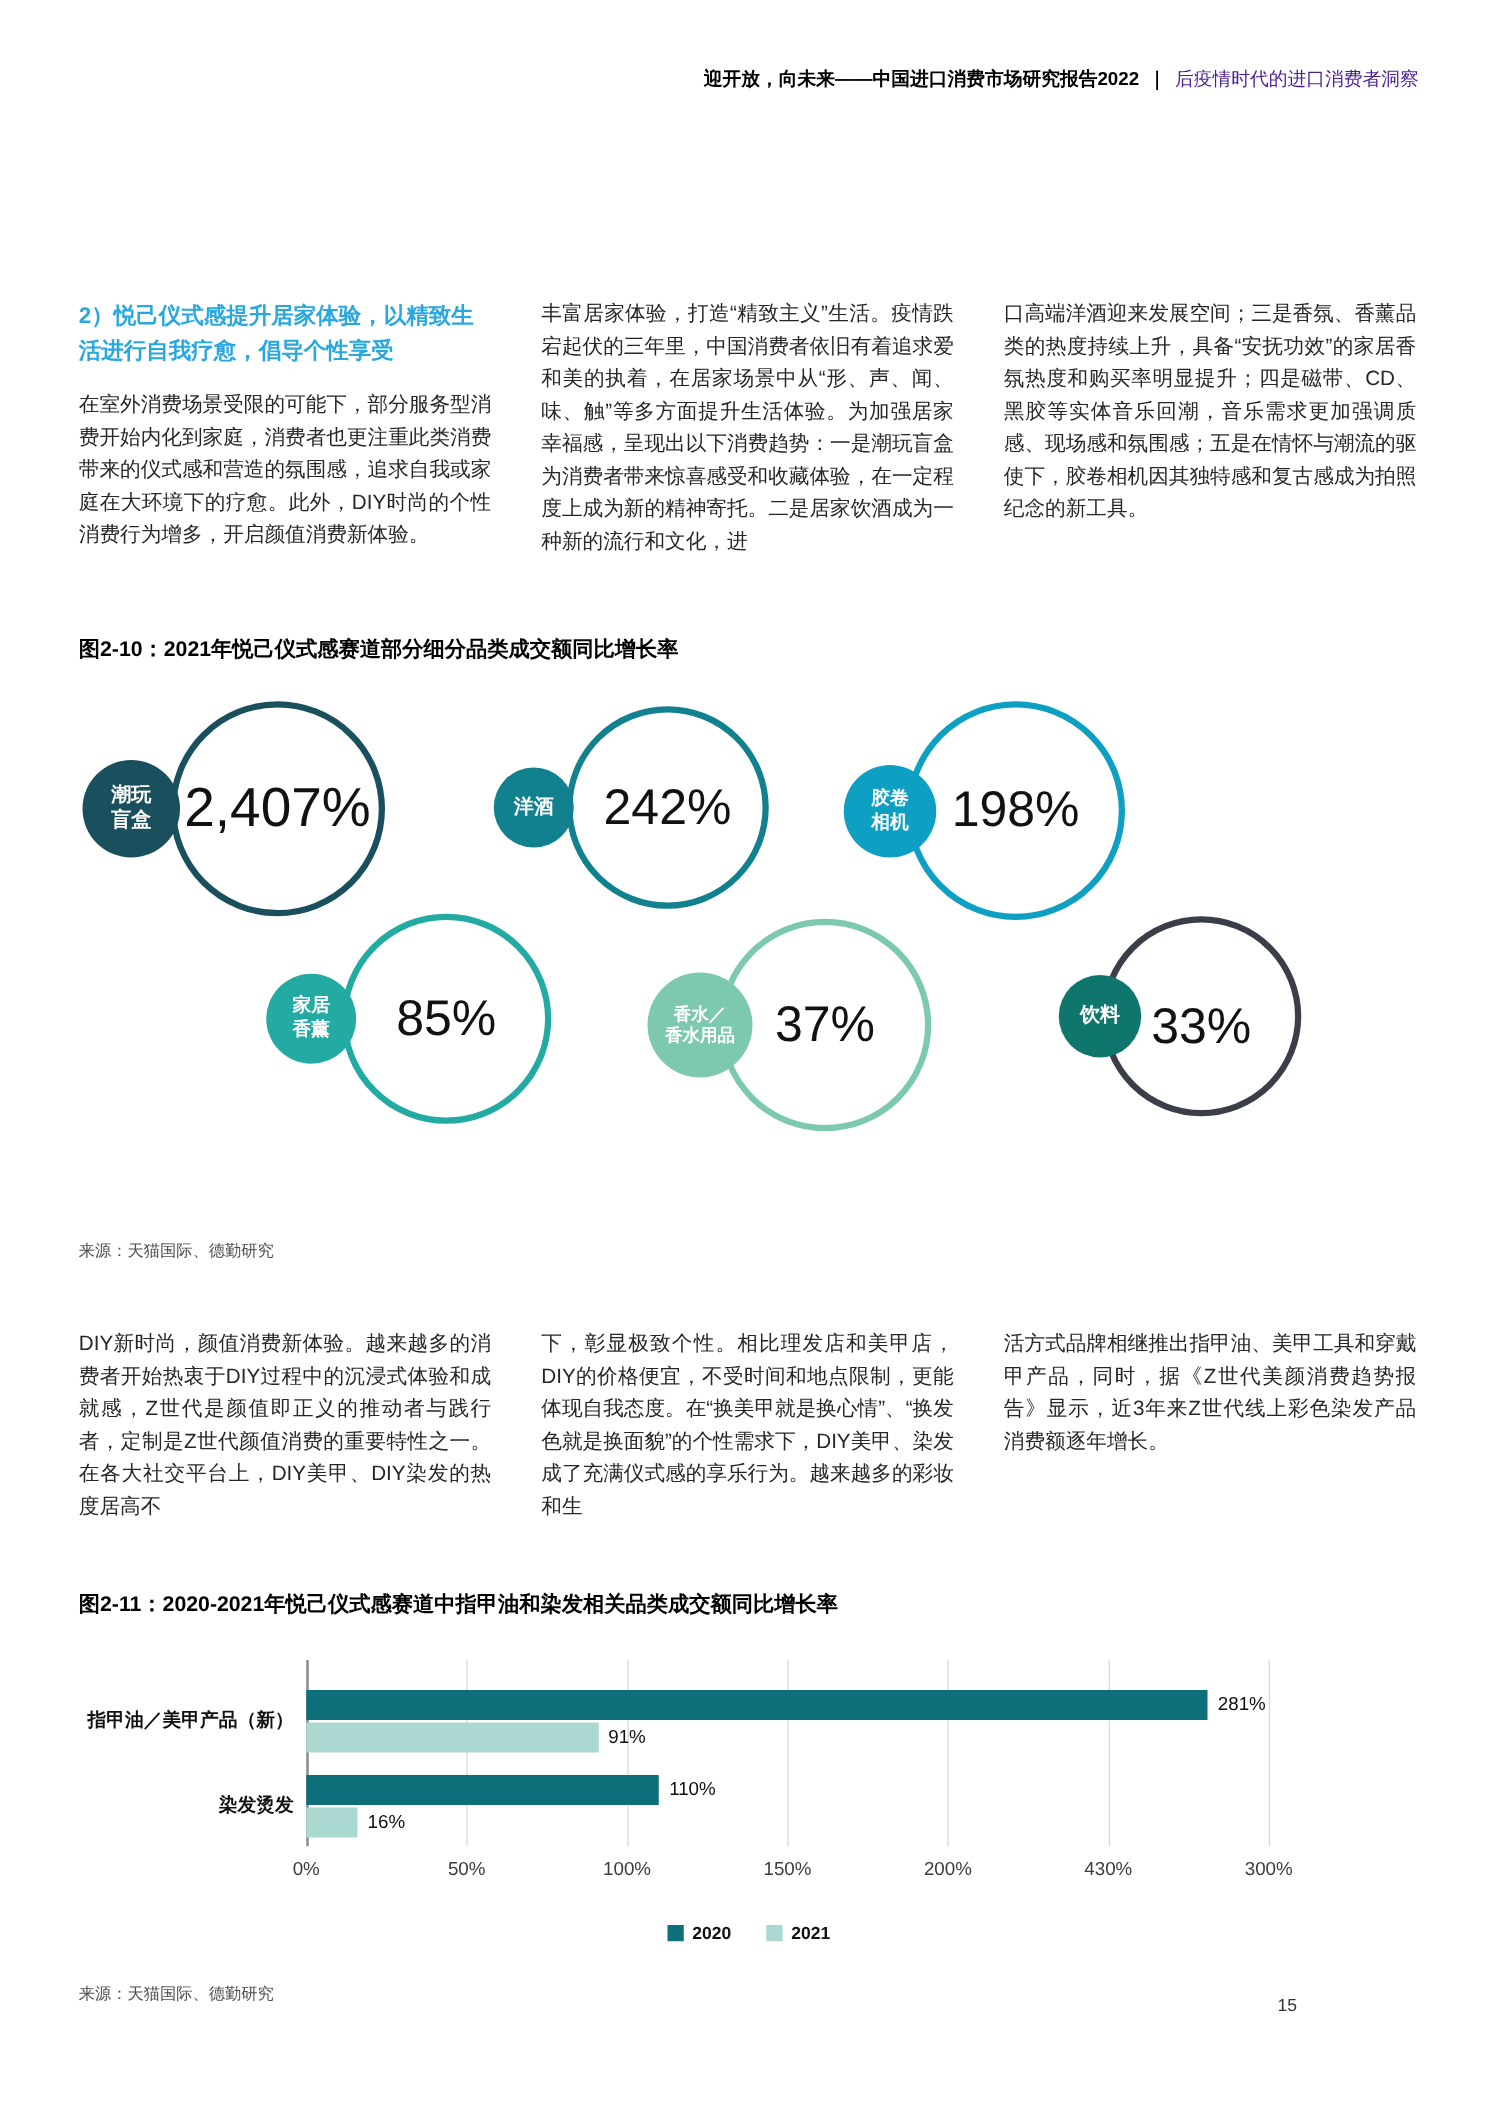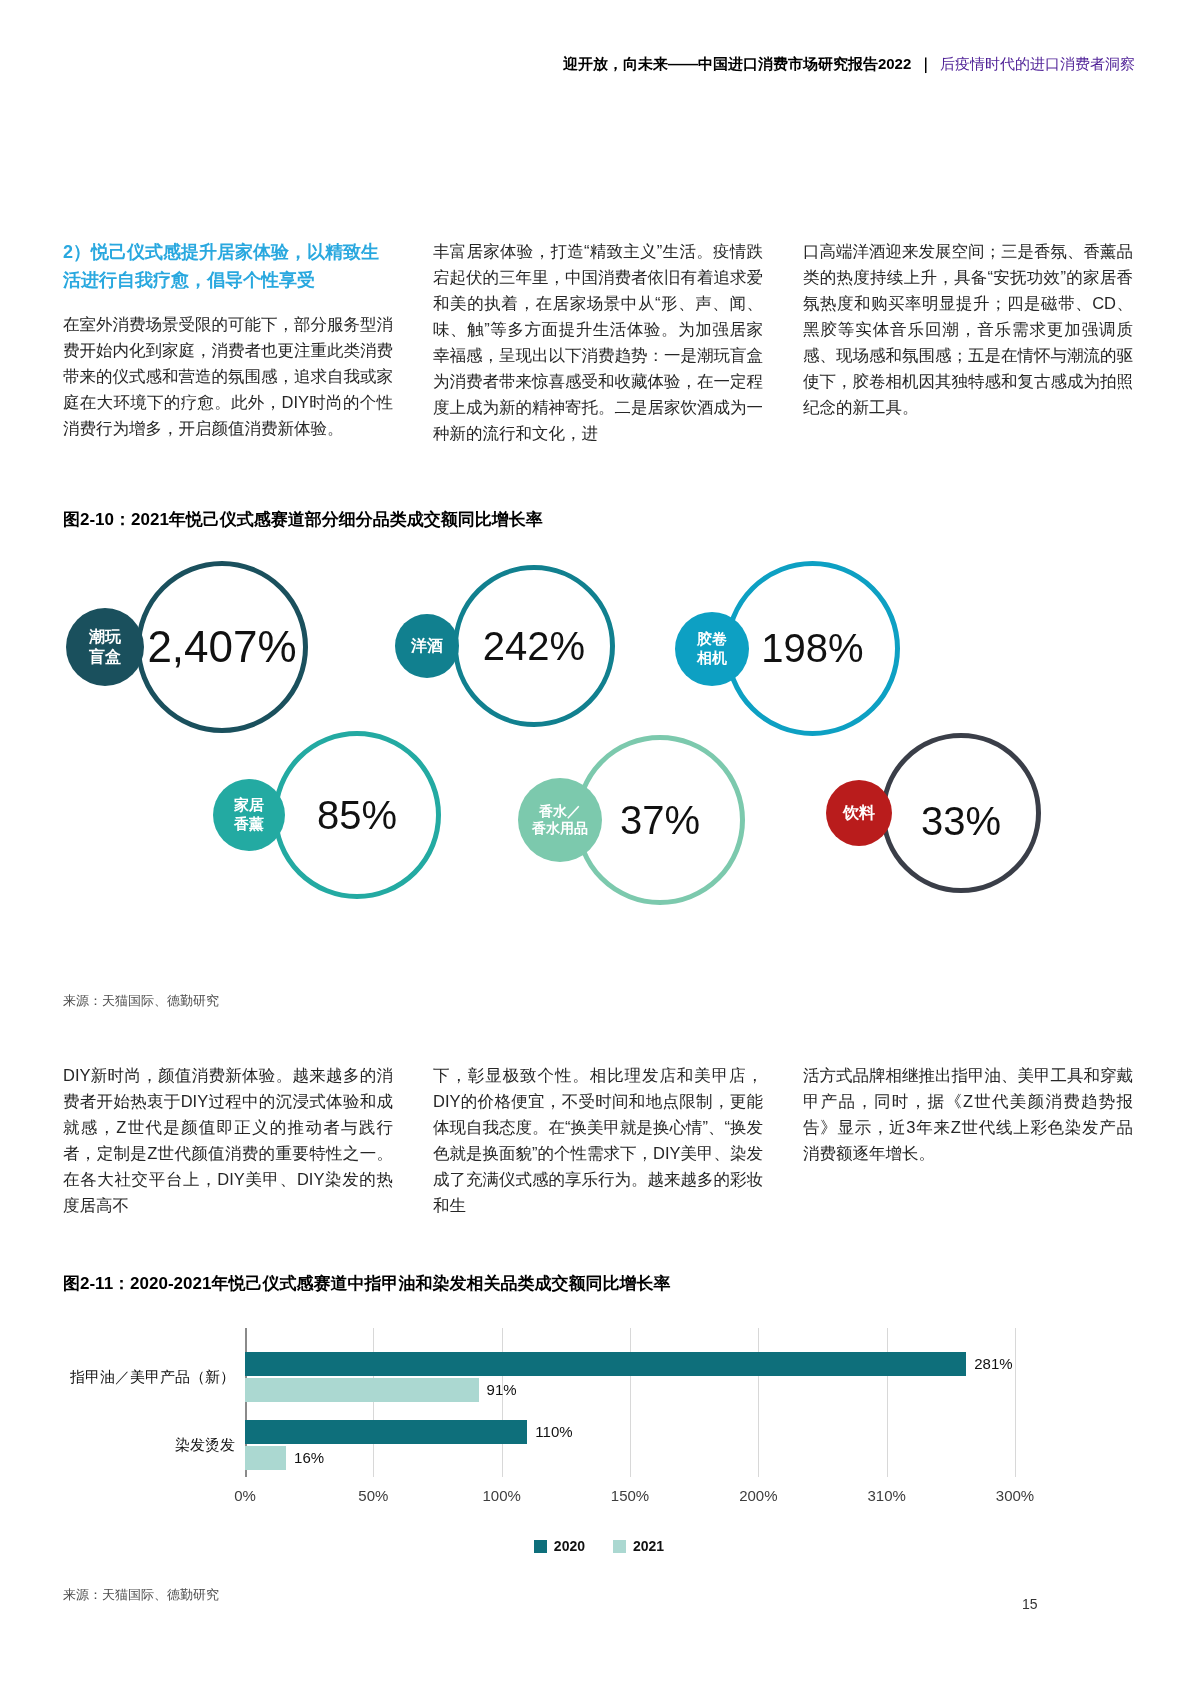--- a/index.html
+++ b/index.html
@@ -36,21 +36,21 @@
   .badge{position:absolute;border-radius:50%;color:#fff;display:flex;align-items:center;justify-content:center;
          text-align:center;font-weight:bold;white-space:pre-line;line-height:1.25}
 
   
   .bar-canvas{position:absolute;left:63px;top:1320px;width:1072px;height:252px}
   .gridline{position:absolute;width:1px;background:#d8d8d8}
   .axisline{position:absolute;width:2px;background:#8a8a8a}
   .bar{position:absolute}
   .bar-label{position:absolute;font-size:15px;color:#111;white-space:nowrap}
   .tick{position:absolute;width:64px;text-align:center;font-size:15px;color:#3d3d3d}
-  .cat-label{position:absolute;left:0;width:172px;text-align:right;font-weight:normal;font-size:15px;color:#111;line-height:20px}
+  .cat-label{position:absolute;left:0;width:172px;text-align:right;font-weight:bold;font-size:15px;color:#111;line-height:20px}
   .legend{position:absolute;left:0;top:218px;width:100%;display:flex;justify-content:center;gap:28px;
           font-size:14px;font-weight:bold;color:#111}
   .legend-item{display:flex;align-items:center;gap:7px}
   .swatch{width:13px;height:13px;display:inline-block}
 
   .pagenum{position:absolute;left:1022px;top:1596px;font-size:14px;color:#333}
 </style>
 </head>
 <body>
 
@@ -95,21 +95,21 @@
       <div class="badge" style="left: 150px; top: 234px; width: 72px; height: 72px; background: rgb(35, 170, 162); font-size: 15px;">家居
 香薰</div>
       <div class="ring" style="left: 512px; top: 190px; width: 170px; height: 170px; border-color: rgb(124, 201, 173);">
         <div class="circle-value" style="font-size: 40px;">37%</div>
       </div>
       <div class="badge" style="left: 455px; top: 233px; width: 84px; height: 84px; background: rgb(124, 201, 173); font-size: 14px;">香水／
 香水用品</div>
       <div class="ring" style="left: 818px; top: 188px; width: 160px; height: 160px; border-color: rgb(58, 62, 72);">
         <div class="circle-value" style="font-size: 40px; margin-top: 16px;">33%</div>
       </div>
-      <div class="badge" style="left: 763px; top: 235px; width: 66px; height: 66px; background: #b91c1c; font-size: 16px;">饮料</div>
+      <div class="badge" style="left: 784px; top: 235px; width: 66px; height: 66px; background: #0f766e; font-size: 16px;">饮料</div>
     </div>
   <div class="source s1">来源：天猫国际、德勤研究</div>
 
   <div class="cols block2">
     <div class="col">
       <p>DIY新时尚，颜值消费新体验。越来越多的消费者开始热衷于DIY过程中的沉浸式体验和成就感，Z世代是颜值即正义的推动者与践行者，定制是Z世代颜值消费的重要特性之一。在各大社交平台上，DIY美甲、DIY染发的热度居高不</p>
     </div>
     <div class="col">
       <p>下，彰显极致个性。相比理发店和美甲店，DIY的价格便宜，不受时间和地点限制，更能体现自我态度。在“换美甲就是换心情”、“换发色就是换面貌”的个性需求下，DIY美甲、染发成了充满仪式感的享乐行为。越来越多的彩妆和生</p>
     </div>
@@ -124,21 +124,21 @@
       <div class="tick" style="left: 150px; top: 167px;">0%</div>
       <div class="gridline" style="left: 310.333px; top: 8px; height: 149px;"></div>
       <div class="tick" style="left: 278.333px; top: 167px;">50%</div>
       <div class="gridline" style="left: 438.667px; top: 8px; height: 149px;"></div>
       <div class="tick" style="left: 406.667px; top: 167px;">100%</div>
       <div class="gridline" style="left: 567px; top: 8px; height: 149px;"></div>
       <div class="tick" style="left: 535px; top: 167px;">150%</div>
       <div class="gridline" style="left: 695.333px; top: 8px; height: 149px;"></div>
       <div class="tick" style="left: 663.333px; top: 167px;">200%</div>
       <div class="gridline" style="left: 823.667px; top: 8px; height: 149px;"></div>
-      <div class="tick" style="left: 791.667px; top: 167px;">310%</div>
+      <div class="tick" style="left: 791.667px; top: 167px;">430%</div>
       <div class="gridline" style="left: 952px; top: 8px; height: 149px;"></div>
       <div class="tick" style="left: 920px; top: 167px;">300%</div>
       <div class="bar" style="left: 182px; top: 32px; width: 721.233px; height: 24px; background: rgb(14, 111, 123);"></div>
       <div class="bar-label" style="left: 911.233px; top: 35px;">281%</div>
       <div class="bar" style="left: 182px; top: 100px; width: 282.333px; height: 24px; background: rgb(14, 111, 123);"></div>
       <div class="bar-label" style="left: 472.333px; top: 103px;">110%</div>
       <div class="bar" style="left: 182px; top: 58px; width: 233.567px; height: 24px; background: rgb(171, 216, 209);"></div>
       <div class="bar-label" style="left: 423.567px; top: 61px;">91%</div>
       <div class="bar" style="left: 182px; top: 126px; width: 41.0667px; height: 24px; background: rgb(171, 216, 209);"></div>
       <div class="bar-label" style="left: 231.067px; top: 129px;">16%</div>

